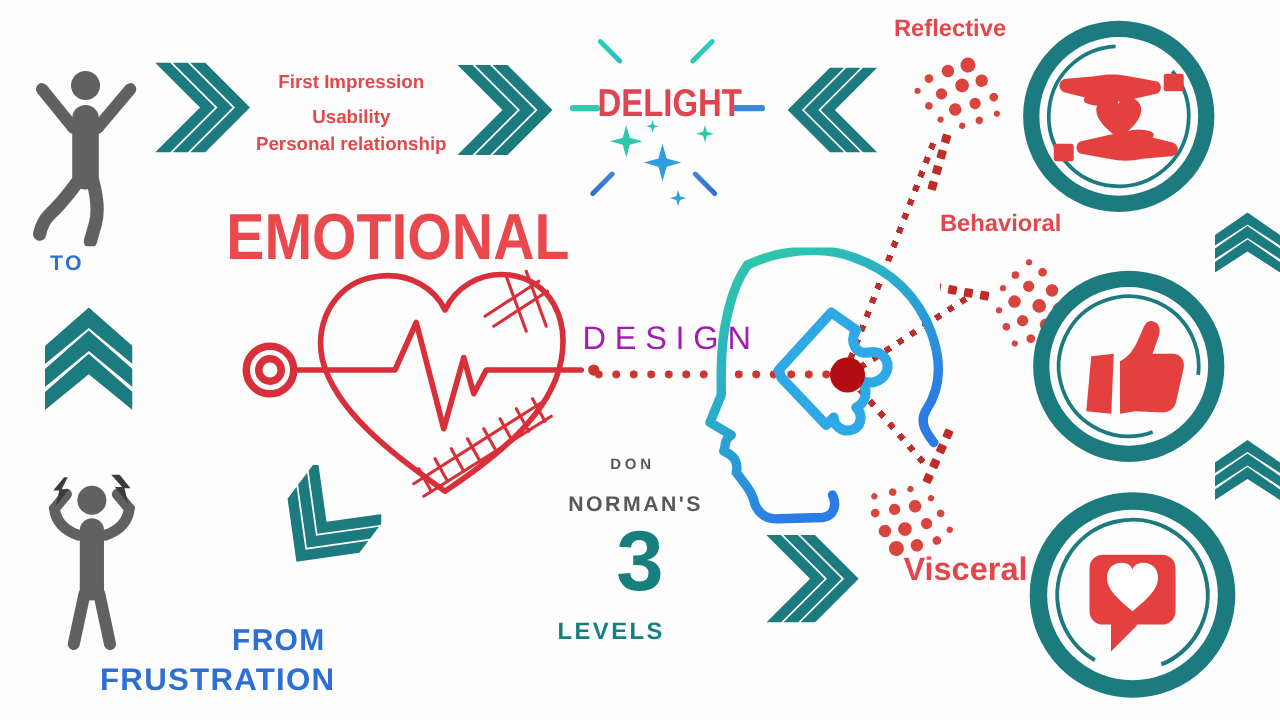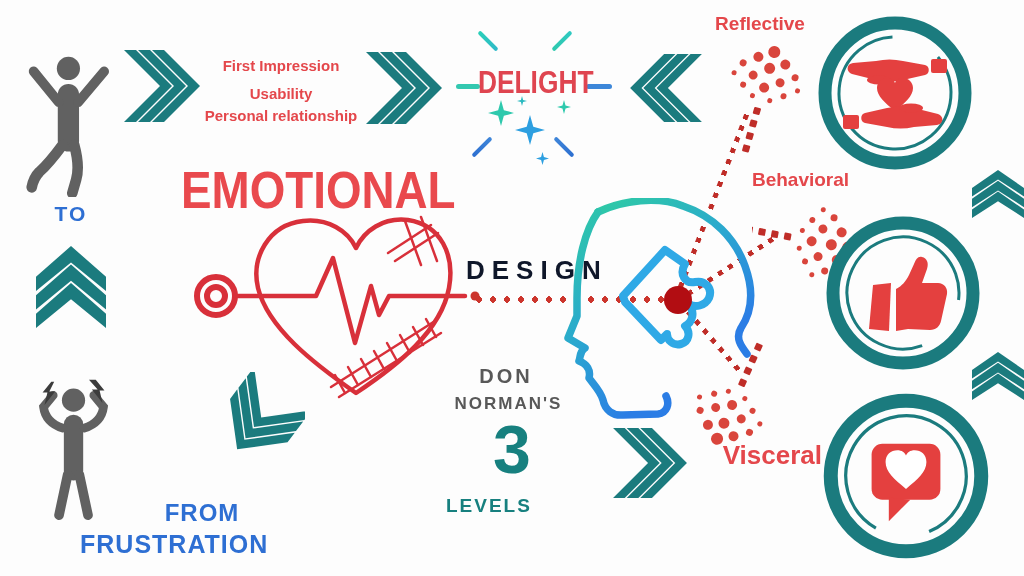--- a/index.html
+++ b/index.html
@@ -79,40 +79,40 @@
     <circle cx="50" cy="17" r="12" fill="#616161"></circle>
     <g stroke="#616161" fill="none" stroke-linecap="round">
       <path d="M50 44 V92" stroke-width="22"></path>
       <path d="M40 52 L14 20" stroke-width="10"></path>
       <path d="M60 52 L87 20" stroke-width="10"></path>
       <path d="M44 96 Q30 115 20 124 Q14 130 12 140" stroke-width="11"></path>
       <path d="M56 96 Q62 118 58 132 L54 146" stroke-width="11"></path>
     </g>
   </svg>
 
-  <div class="lbl blue" style="left:40px;top:202px;width:62px;text-align:center;font-size:21px;letter-spacing:2px">TO</div>
+  <div class="lbl blue" style="left:40px;top:202px;width:62px;text-align:left;font-size:17px;letter-spacing:2px">TO</div>
 
   <svg class="abs" style="left:36px;top:246px" width="70" height="82" viewBox="0 0 70 80" preserveAspectRatio="none">
     <use href="#tree3" fill="#1b7b7e"></use>
   </svg>
 
   <svg class="abs" style="left:28px;top:376px" width="92" height="145" viewBox="0 0 95 150">
     <circle cx="47" cy="25" r="12" fill="#616161"></circle>
     <g stroke="#616161" fill="none" stroke-linecap="round">
       <path d="M47 50 V98" stroke-width="20"></path>
       <path d="M36 54 Q18 48 16 32 L26 20" stroke-width="9"></path>
       <path d="M58 54 Q76 48 78 32 L68 20" stroke-width="9"></path>
       <path d="M41 102 L32 144" stroke-width="10"></path>
       <path d="M53 102 L62 144" stroke-width="10"></path>
     </g>
     <path d="M24 6 L15 17 h5 L17 30 L28 16 h-6 L27 6 Z" fill="#3c3c3c"></path>
     <path d="M70 4 L79 15 h-5 L77 28 L66 14 h6 L63 4 Z" fill="#3c3c3c"></path>
   </svg>
 
-  <div class="lbl blue" style="left:142px;top:500px;width:120px;text-align:center;font-size:24px;letter-spacing:1px">FROM</div>
+  <div class="lbl blue" style="left:163px;top:500px;width:120px;text-align:center;font-size:24px;letter-spacing:1px">FROM</div>
   <div class="lbl blue" style="left:80px;top:531px;width:265px;text-align:left;font-size:25px;letter-spacing:1px">FRUSTRATION</div>
 
   <svg class="abs" style="left:215px;top:372px" width="90" height="95" viewBox="0 0 90 95">
     <g transform="rotate(127 45 47)">
         <use href="#chev3" x="7" y="11" fill="#1b7b7e"></use>
       </g>
   </svg>
 
   <svg class="abs" style="left:124px;top:50px" width="76" height="72" viewBox="0 0 76 72">
     <use href="#chev3" fill="#1b7b7e"></use>
@@ -170,37 +170,37 @@
         <line x1="191" y1="148" x2="201" y2="166"></line>
         <line x1="204" y1="140" x2="214" y2="158"></line>
         <line x1="217" y1="132" x2="227" y2="150"></line>
         <line x1="230" y1="124" x2="240" y2="142"></line>
         <line x1="243" y1="116" x2="253" y2="134"></line>
       </g>
     </g>
     <circle cx="292" cy="93" r="4.5" fill="#cc352d"></circle>
   </svg>
 
-  <div class="lbl" style="left:466px;top:256px;font-size:26px;letter-spacing:7px;color:#0f172a;font-weight:700">DESIGN</div>
+  <div class="lbl" style="left:466px;top:256px;font-size:26px;letter-spacing:7px;color:#a21caf;font-weight:400">DESIGN</div>
 
   <div class="round-dots" style="left:472px;top:296px;width:198px"></div>
   <div class="sq-dots" style="left:676px;top:296px;width:200px;transform:rotate(-69deg)"></div>
   <div class="sq-dots" style="left:678px;top:298px;width:115px;transform:rotate(-33deg)"></div>
   <div class="sq-dots" style="left:680px;top:300px;width:92px;transform:rotate(49deg)"></div>
 
   <svg class="abs" style="left:563px;top:198px" width="200" height="228" viewBox="0 0 200 228">
     <g stroke="url(#headGrad)" fill="none" stroke-width="7.5" stroke-linecap="round" stroke-linejoin="round">
       <path d="M35 14 C60 2 95 -2 120 8 C150 18 172 40 182 68 C190 90 190 112 178 130 C172 140 178 148 184 156"></path>
       <path d="M35 14 C22 32 14 64 14 100 L14 118 L5 140 L22 150 C16 154 18 158 16 163 C24 166 28 172 26 180 C32 188 38 194 40 202 C42 212 50 218 60 217 L95 216 C104 215 107 206 103 198"></path>
       <path stroke="#2fa9e6" stroke-width="8" d="M60 98 L102 52 L122 66 C116 76 122 86 132 84 C142 82 150 90 146 100 C142 108 132 110 126 106 C132 114 130 124 122 128 C128 134 126 144 118 146 C110 148 104 142 104 136 L98 142 L62 104 Z"></path>
     </g>
   </svg>
   <div class="center-dot"></div>
 
-  <div class="lbl grayTxt" style="left:456px;top:365px;width:100px;text-align:center;font-size:20px;letter-spacing:3px">DON</div>
+  <div class="lbl grayTxt" style="left:456px;top:365px;width:100px;text-align:center;font-size:12px;letter-spacing:3px">DON</div>
   <div class="lbl grayTxt" style="left:436px;top:395px;width:145px;text-align:center;font-size:17px;letter-spacing:2px">NORMAN'S</div>
   <div class="lbl teal" style="left:462px;top:412px;width:100px;text-align:center;font-size:68px">3</div>
   <div class="lbl teal" style="left:446px;top:496px;width:130px;text-align:left;font-size:19px;letter-spacing:2px">LEVELS</div>
 
   <svg class="abs" style="left:610px;top:428px" width="80" height="70" viewBox="0 0 76 72">
     <use href="#chev3" fill="#1b7b7e"></use>
   </svg>
 
   <div class="lbl red" style="left:738px;top:170px;width:125px;text-align:center;font-size:19px">Behavioral</div>
   <div class="lbl red" style="left:700px;top:14px;width:120px;text-align:center;font-size:19px">Reflective</div>

